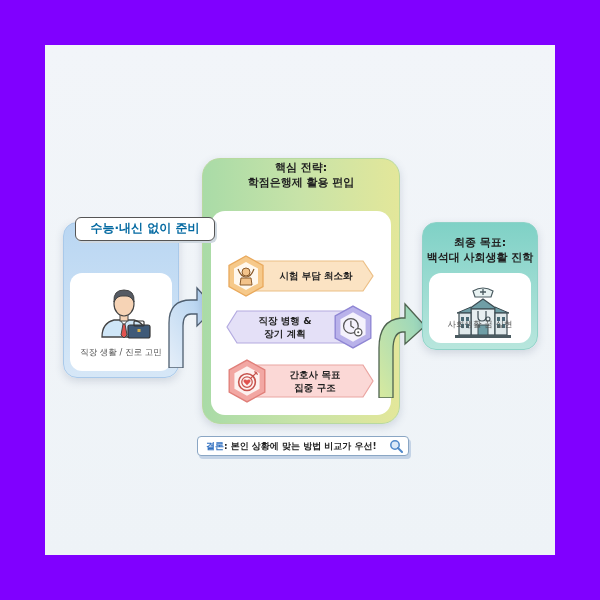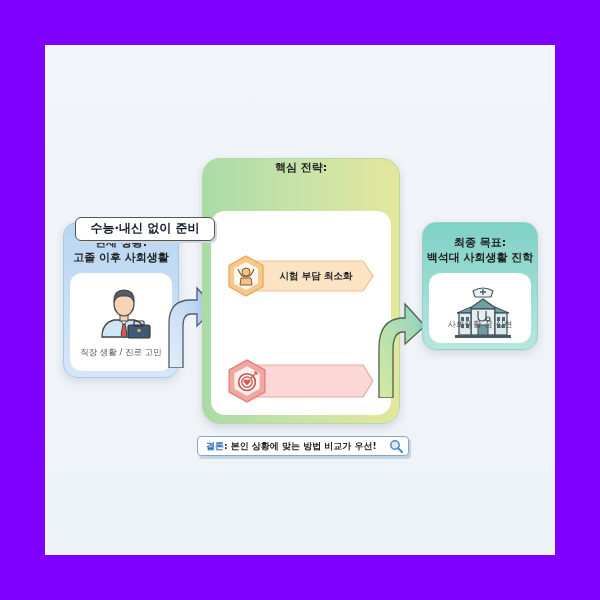--- a/index.html
+++ b/index.html
@@ -20,43 +20,39 @@
   .right-card { left: 377px; top: 177px; width: 116px; height: 128px;
     background: linear-gradient(180deg, #7fd1c6 0%, #b8e6dd 100%); border: 1.5px solid #8fd3c8; }
   .right-card .card-body { top: 50px; }
 
   .mid-card { left: 157px; top: 113px; width: 198px; height: 266px; border-radius: 18px;
     background: linear-gradient(90deg, #a9dba7 0%, #c8e3a8 50%, #e3e79a 100%); border: 1.5px solid #b8d9a0; }
   .mid-card .card-head { padding-top: 1px; }
   .mid-card .card-body { top: 52px; left: 8px; right: 8px; bottom: 8px; border-radius: 14px; }
 
   .pill { position: absolute; left: 30px; top: 172px; width: 140px; height: 24px; border: 1.5px solid #555;
-    border-radius: 6px; background: #fff; text-align: center; font-weight: bold; font-size: 12px; line-height: 21px; color: #0f172a;
+    border-radius: 6px; background: #fff; text-align: center; font-weight: bold; font-size: 12px; line-height: 21px; color: #0369a1;
     box-shadow: 2px 2px 0 #cfd8e0; }
 
   .banner { position: absolute; height: 36px; }
   .banner .label { position: absolute; font-weight: bold; font-size: 9.5px; line-height: 13px; color: #222; text-align: center; }
   .hex { position: absolute; width: 38px; height: 42px; }
 
   .conclusion { position: absolute; left: 152px; top: 391px; width: 212px; height: 20px; background: #fff;
     border: 1.2px solid #8aa6c4; border-radius: 4px; box-shadow: 2px 3px 0 #c4d3e6;
     font-size: 9px; font-weight: bold; line-height: 18px; padding-left: 8px; color: #222; }
   .conclusion .key { color: #2f6fc0; }
   .conclusion .mag { position: absolute; right: 5px; top: 2px; }
 </style>
 </head>
 <body>
 
 <div class="canvas">
 
   <div class="card left-card">
-    <div class="card-head">
-      <div>현재 상황:</div>
-      <div>고졸 이후 사회생활</div>
-    </div>
     <div class="card-body">
       <svg style="position:absolute;left:26px;top:10px" width="56" height="56" viewBox="0 0 56 56">
         <path d="M6 54 Q6 40 18 37 L38 37 Q50 40 50 54 Z" fill="#cfe6f7" stroke="#444" stroke-width="1.3"></path>
         <path d="M24 37 L28 42 L32 37" fill="#fff" stroke="#444" stroke-width="1"></path>
         <path d="M27 41 L29 41 L31 52 L28 55 L25 52 Z" fill="#e0534f" stroke="#444" stroke-width="1"></path>
         <rect x="24" y="30" width="8" height="8" fill="#f6d3b5" stroke="#444" stroke-width="1"></rect>
         <ellipse cx="28" cy="21" rx="10" ry="12" fill="#f6d3b5" stroke="#444" stroke-width="1.2"></ellipse>
         <path d="M18 19 Q17 7 28 7 Q39 7 38 19 Q35 12 28 13 Q21 12 18 19 Z" fill="#555a63" stroke="#444" stroke-width="1"></path>
         <rect x="32" y="42" width="22" height="13" rx="2" fill="#3f5a78" stroke="#333" stroke-width="1.2"></rect>
         <rect x="38" y="38" width="10" height="5" rx="1" fill="none" stroke="#333" stroke-width="1.2"></rect>
@@ -72,20 +68,21 @@
           <stop offset="0" stop-color="#e6eff9"></stop>
           <stop offset="1" stop-color="#a7cbee"></stop>
         </linearGradient>
       </defs>
     <path d="M6 90 L6 45 Q6 22 28 22 L34 22 L34 10 L52 30 L34 48 L34 36 L28 36 Q20 36 20 48 L20 90 Z" fill="url(#ag1)" stroke="#4f5f70" stroke-width="1.3"></path>
   </svg>
 
   <div class="card mid-card">
     <div class="card-head">
       <div>핵심 전략:</div>
+      <div>학점은행제 활용 편입</div>
     </div>
     <div class="card-body"></div>
   </div>
 
   <div class="pill">수능·내신 없이 준비</div>
 
   <div class="banner" style="left:180px;top:213px;width:150px;">
     <svg style="position:absolute;left:0;top:0" width="150" height="36" viewBox="0 0 150 36">
       <path d="M14 3 L138 3 L148 18 L138 33 L14 33 Z" fill="#fbe3c3" stroke="#ecbf86" stroke-width="1.2"></path>
     </svg>
@@ -94,33 +91,54 @@
       <path d="M19 7 L31 13.5 L31 28.5 L19 35 L7 28.5 L7 13.5 Z" fill="#fff8ee"></path>
       <circle cx="19" cy="17" r="4" fill="#f3c38b" stroke="#8a5a2a" stroke-width="1"></circle>
       <path d="M11 14 Q14 22 19 22 Q24 22 27 14" fill="none" stroke="#8a5a2a" stroke-width="1.2"></path>
       <path d="M13 30 L14 23 L24 23 L25 30 Z" fill="#f3c38b" stroke="#8a5a2a" stroke-width="1"></path>
     </svg>
     <div class="label" style="left:46px;top:11px;width:90px;">
       <span>시험 부담 최소화</span>
     </div>
   </div>
 
+  <div class="banner" style="left:180px;top:262px;width:150px;height:40px;">
+    <svg style="position:absolute;left:0;top:0" width="150" height="40" viewBox="0 0 150 40">
+      <path d="M2 20 L12 4 L135 4 L135 36 L12 36 Z" fill="#e4e0f7" stroke="#b3aae0" stroke-width="1.2"></path>
+    </svg>
+    <svg class="hex" style="left:108px;top:-2px;width:40px;height:44px" viewBox="0 0 38 42">
+      <path d="M19 1 L36 10.5 L36 31.5 L19 41 L2 31.5 L2 10.5 Z" fill="#b9b2ea" stroke="#8f86d4" stroke-width="1.3"></path>
+      <path d="M19 7 L31 13.5 L31 28.5 L19 35 L7 28.5 L7 13.5 Z" fill="#f4f2fc"></path>
+      <circle cx="17" cy="20" r="7" fill="none" stroke="#555" stroke-width="1.2"></circle>
+      <path d="M17 15 L17 20 L20 22" fill="none" stroke="#555" stroke-width="1.2"></path>
+      <circle cx="24" cy="26" r="3.5" fill="#fff" stroke="#555" stroke-width="1.2"></circle>
+      <circle cx="24" cy="26" r="1" fill="#555"></circle>
+    </svg>
+    <div class="label" style="left:14px;top:7px;width:92px;">
+      <div>직장 병행 &amp;</div>
+      <div>장기 계획</div>
+    </div>
+  </div>
 
   <div class="banner" style="left:180px;top:316px;width:150px;height:40px;">
     <svg style="position:absolute;left:0;top:0" width="150" height="40" viewBox="0 0 150 40">
       <path d="M14 4 L138 4 L148 20 L138 36 L14 36 Z" fill="#fbd8d6" stroke="#eaa5a1" stroke-width="1.2"></path>
     </svg>
     <svg class="hex" style="left:2px;top:-2px;width:40px;height:44px" viewBox="0 0 38 42">
       <path d="M19 1 L36 10.5 L36 31.5 L19 41 L2 31.5 L2 10.5 Z" fill="#f2a7a3" stroke="#e07f79" stroke-width="1.3"></path>
       <path d="M19 7 L31 13.5 L31 28.5 L19 35 L7 28.5 L7 13.5 Z" fill="#fdf1f0"></path>
       <circle cx="19" cy="22" r="8" fill="none" stroke="#c7534d" stroke-width="1.5"></circle>
       <circle cx="19" cy="22" r="5" fill="none" stroke="#c7534d" stroke-width="1.2"></circle>
       <path d="M19 25 L16 22 Q15 20 17 19.5 Q18.5 19.3 19 20.5 Q19.5 19.3 21 19.5 Q23 20 22 22 Z" fill="#e0534f"></path>
       <path d="M22 19 L28 13 M26 12 L28 13 L29 15" stroke="#c7534d" stroke-width="1.2" fill="none"></path>
     </svg>
+    <div class="label" style="left:44px;top:7px;width:92px;">
+      <div>간호사 목표</div>
+      <div>집중 구조</div>
+    </div>
   </div>
 
   <svg style="position:absolute;left:330px;top:233px" width="52" height="120" viewBox="0 0 52 120">
     <defs>
         <linearGradient id="ag2" x1="0" y1="1" x2="1" y2="0">
           <stop offset="0" stop-color="#d8ea9f"></stop>
           <stop offset="1" stop-color="#8fd3c2"></stop>
         </linearGradient>
       </defs>
     <path d="M4 120 L4 70 Q4 42 26 40 L30 40 L30 26 L50 48 L30 66 L30 54 L27 54 Q18 55 18 72 L18 120 Z" fill="url(#ag2)" stroke="#4f6450" stroke-width="1.3"></path>

